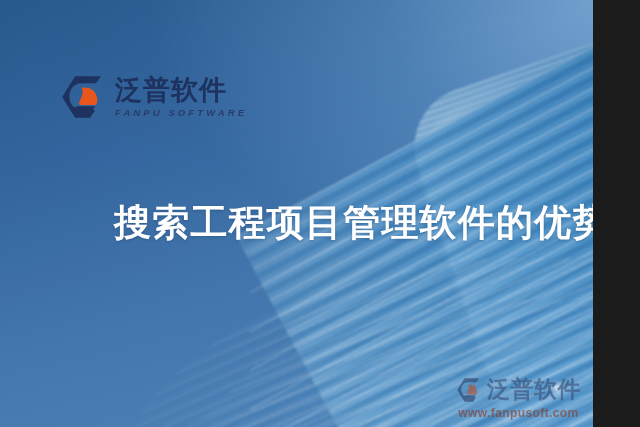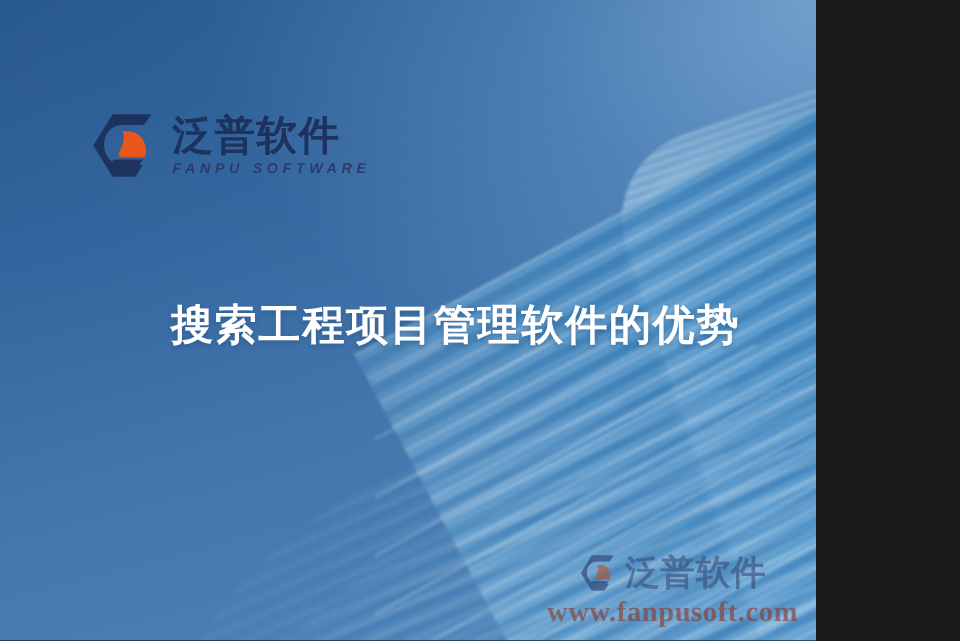--- a/index.html
+++ b/index.html
@@ -6,21 +6,21 @@
     margin: 0;
     padding: 0;
     background: #1b1b1b;
   }
   body {
     font-family: "Liberation Sans", "DejaVu Sans", sans-serif;
   }
 
   .banner {
     position: relative;
-    width: 544px;
+    width: 593px;
     height: 427px;
     overflow: hidden;
     background: linear-gradient(160deg, #2d5e92 0%, #3a6ba0 35%, #4677ad 62%, #5285b9 100%);
   }
 
   
 
   
   .sky {
     position: absolute;
@@ -221,21 +221,21 @@
     white-space: nowrap;
     font-style: italic;
   }
 
   
 
   .headline {
     position: absolute;
     left: 114px;
     top: 198px;
-    font-size: 28px;
+    font-size: 37px;
     font-weight: 700;
     color: #ffffff;
     letter-spacing: 1.2px;
     white-space: nowrap;
     text-shadow: 0 1px 3px rgba(20,55,95,0.33);
   }
 
   
 
   .watermark {
@@ -260,22 +260,22 @@
   }
   .wm-cn {
     font-size: 23px;
     font-weight: 700;
     color: #3a4f7a;
     letter-spacing: 0.5px;
     white-space: nowrap;
   }
   .wm-url {
     margin-top: 1px;
-    font-family: Liberation Serif, serif;
-    font-size: 19px;
+    font-family: Liberation Sans, sans-serif;
+    font-size: 12px;
     font-weight: 700;
     color: #8c3a2a;
     letter-spacing: 0.4px;
     white-space: nowrap;
   }
 </style>
 </head>
 <body>
 
 <div class="banner">

